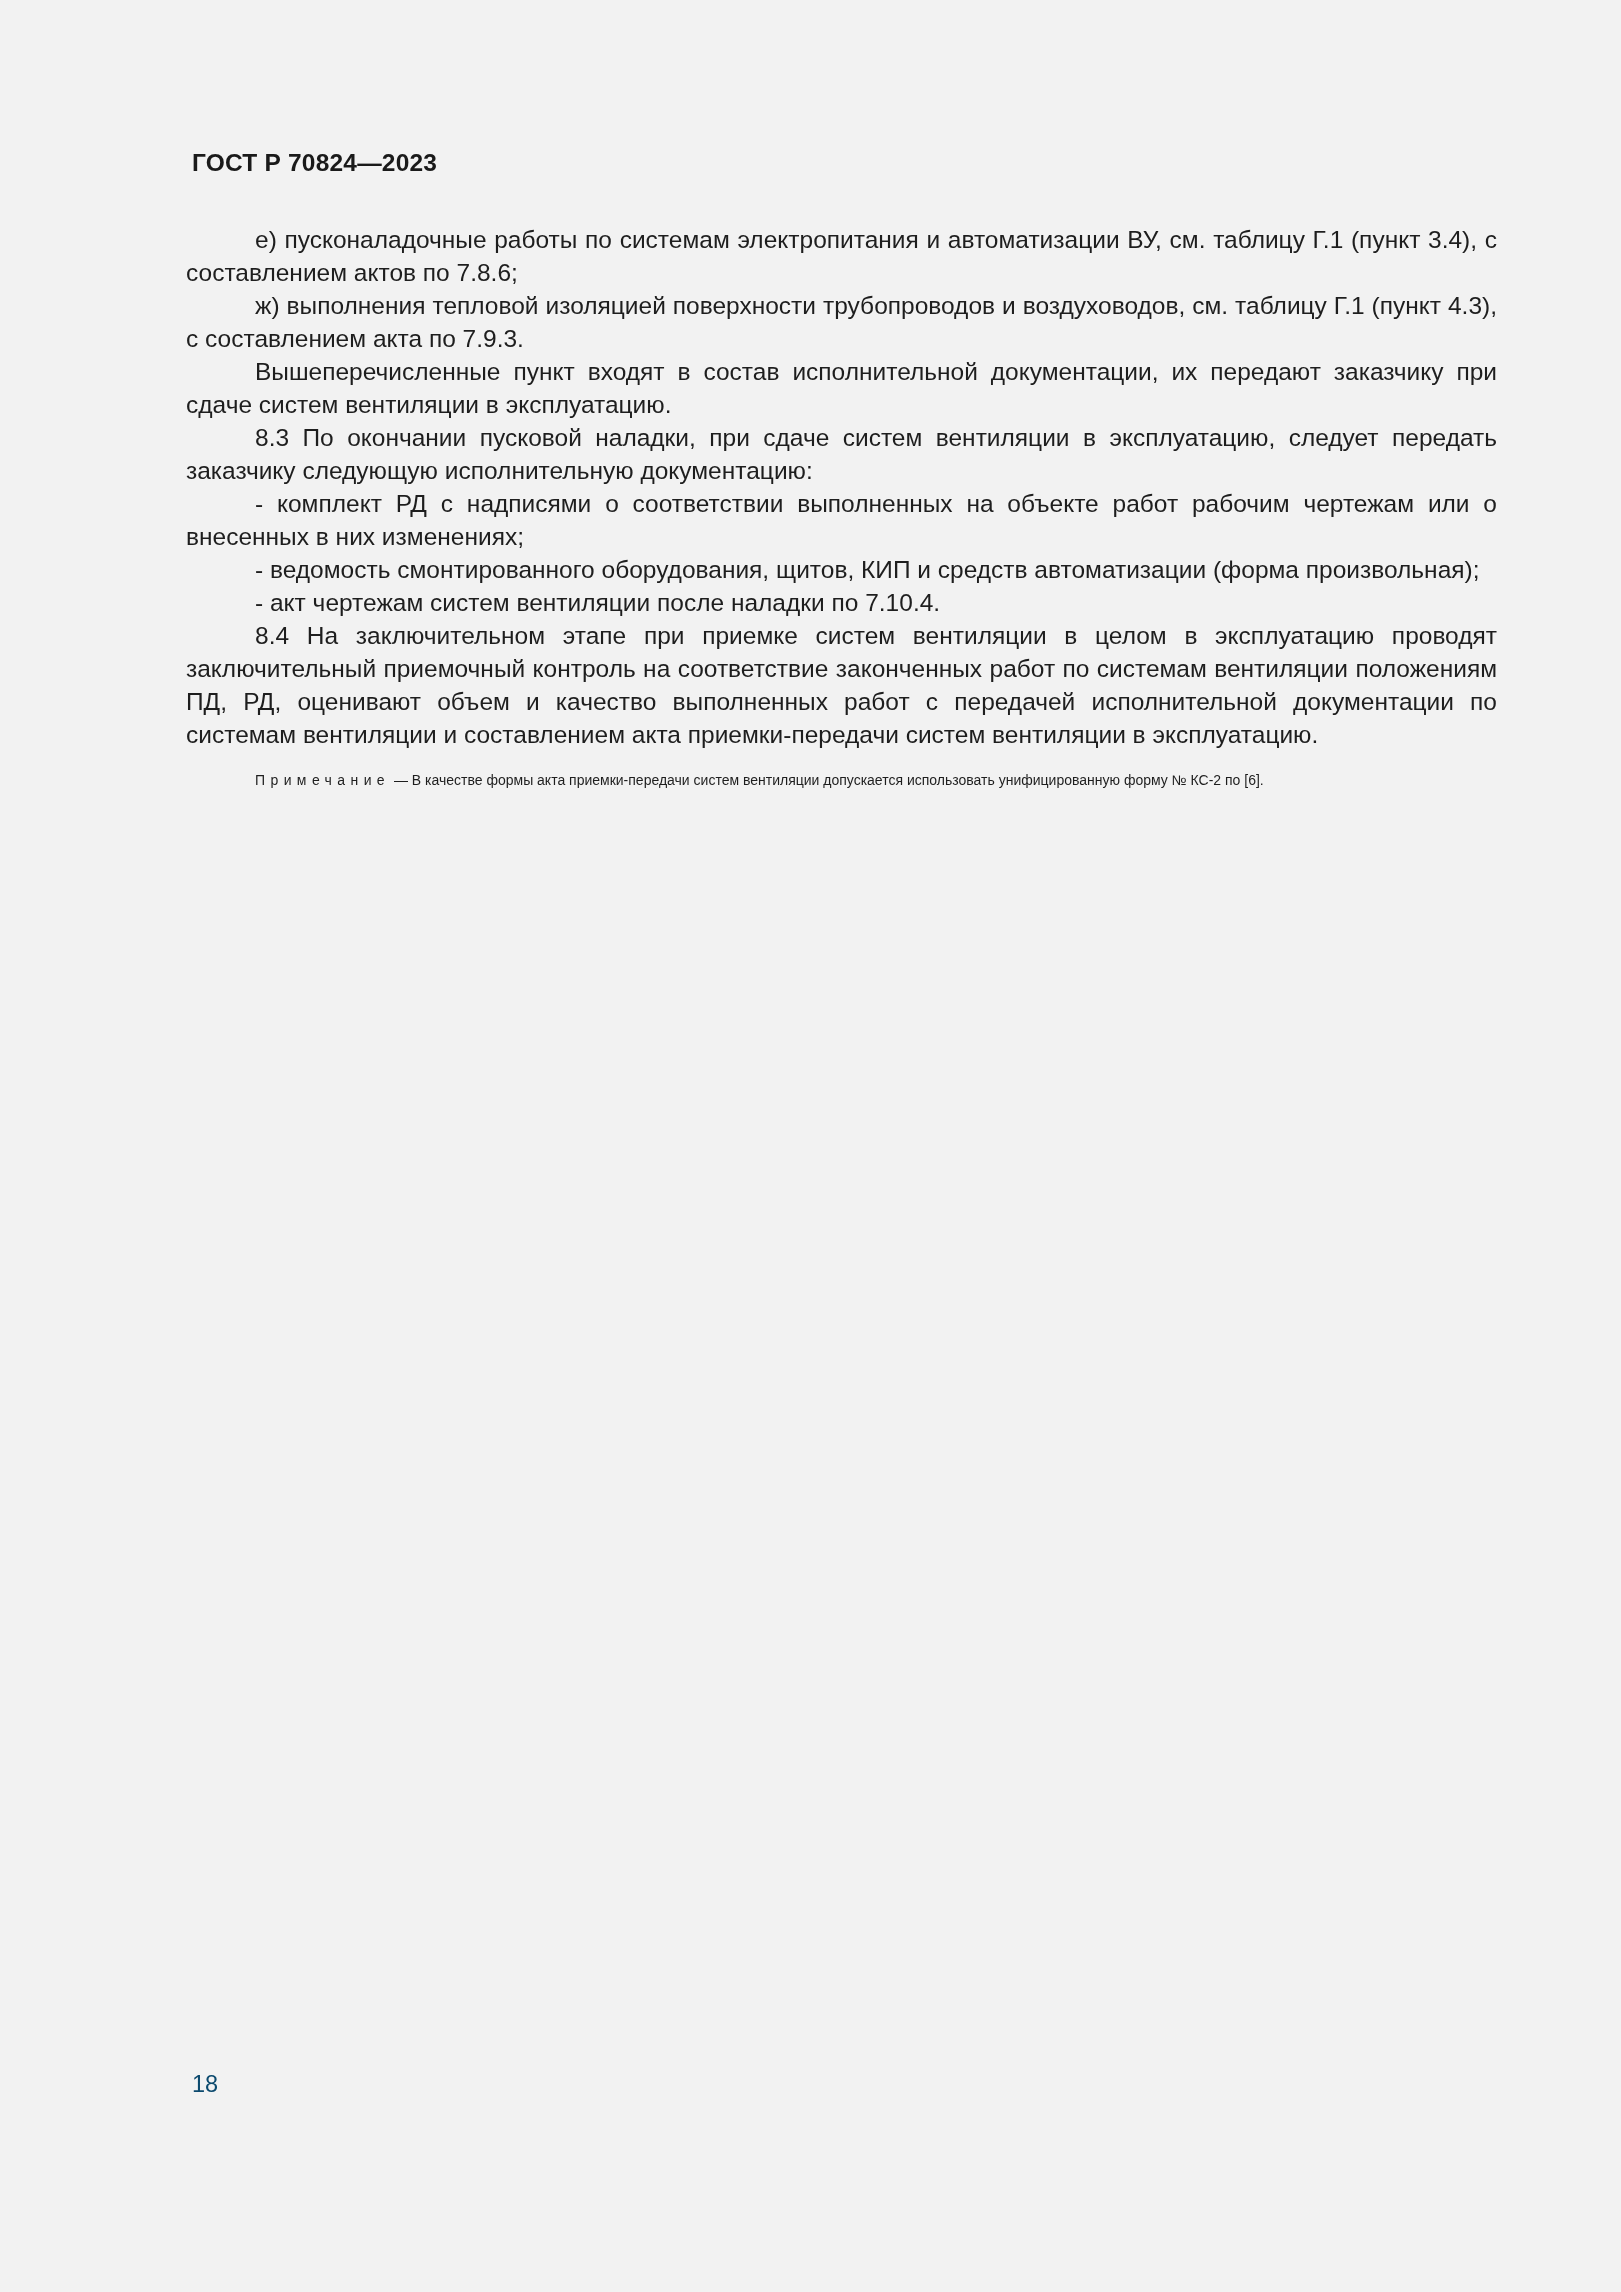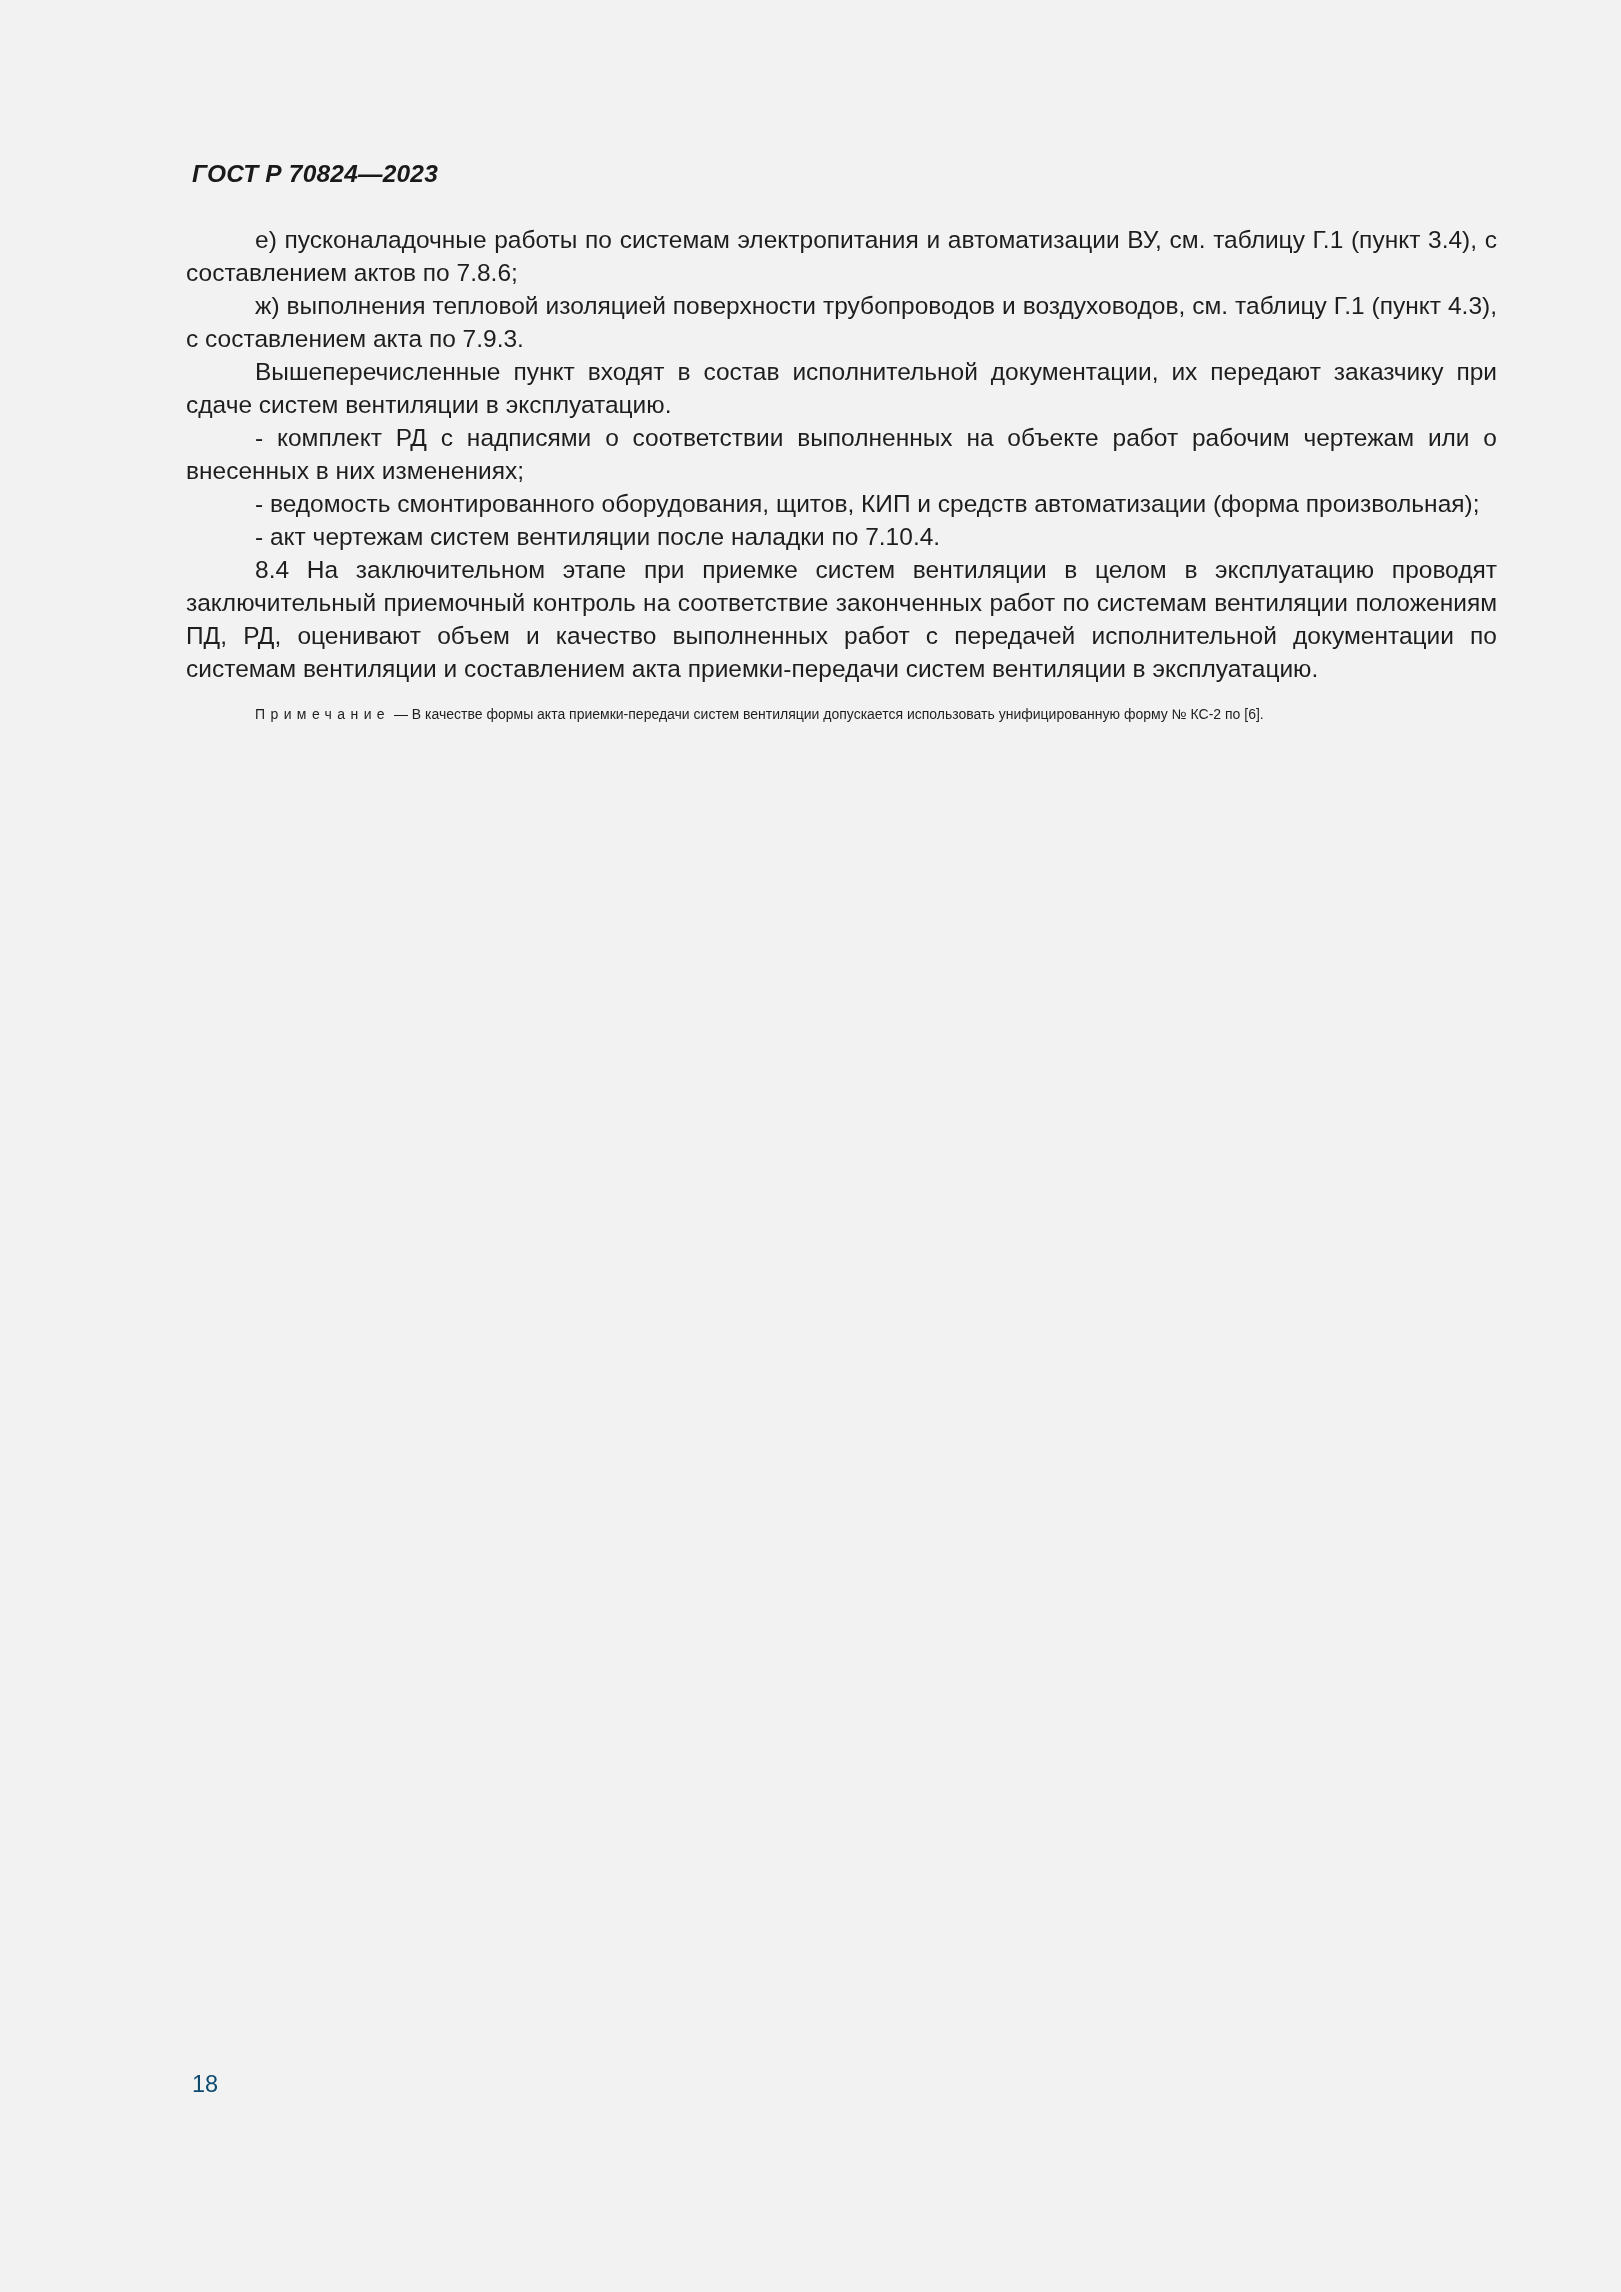--- a/index.html
+++ b/index.html
@@ -11,26 +11,25 @@
       width: 1621px;
       height: 2293px;
       position: relative;
       font-family: "Liberation Sans", sans-serif;
       color: #1e1e1e;
       overflow: hidden;
     }
     .header {
       position: absolute;
       left: 192px;
-      top: 160px;
+      top: 149px;
       font-weight: bold;
       font-size: 24.5px;
       letter-spacing: 0.2px;
       color: #1a1a1a;
-      font-style: italic;
     }
     .body-text {
       position: absolute;
       left: 186px;
       top: 223px;
       width: 1311px;
       font-size: 24.5px;
       line-height: 33px;
       text-stretch: condensed;
     }
@@ -62,20 +61,21 @@
   </style>
 </head>
 <body>
 
 <div class="header">ГОСТ Р 70824—2023</div>
 
 <div class="body-text">
   <p class="para last-left">е) пусконаладочные работы по системам электропитания и автоматизации ВУ, см. таблицу Г.1 (пункт 3.4), с составлением актов по 7.8.6;</p>
   <p class="para last-left">ж) выполнения тепловой изоляцией поверхности трубопроводов и воздуховодов, см. таблицу Г.1 (пункт 4.3), с составлением акта по 7.9.3.</p>
   <p class="para last-left">Вышеперечисленные пункт входят в состав исполнительной документации, их передают заказчику при сдаче систем вентиляции в эксплуатацию.</p>
+  <p class="para last-left">8.3 По окончании пусковой наладки, при сдаче систем вентиляции в эксплуатацию, следует передать заказчику следующую исполнительную документацию:</p>
   <p class="para last-left">- комплект РД с надписями о соответствии выполненных на объекте работ рабочим чертежам или о внесенных в них изменениях;</p>
   <p class="para last-left">- ведомость смонтированного оборудования, щитов, КИП и средств автоматизации (форма произвольная);</p>
   <p class="para last-left">- акт чертежам систем вентиляции после наладки по 7.10.4.</p>
   <p class="para last-left">8.4 На заключительном этапе при приемке систем вентиляции в целом в эксплуатацию проводят заключительный приемочный контроль на соответствие законченных работ по системам вентиляции положениям ПД, РД, оценивают объем и качество выполненных работ с передачей исполнительной документации по системам вентиляции и составлением акта приемки-передачи систем вентиляции в эксплуатацию.</p>
   <p class="note"><span class="note-label">Примечание</span><span> — В качестве формы акта приемки-передачи систем вентиляции допускается использовать унифицированную форму № КС-2 по [6].</span></p>
 </div>
 
 <div class="page-number">18</div>
 
 

